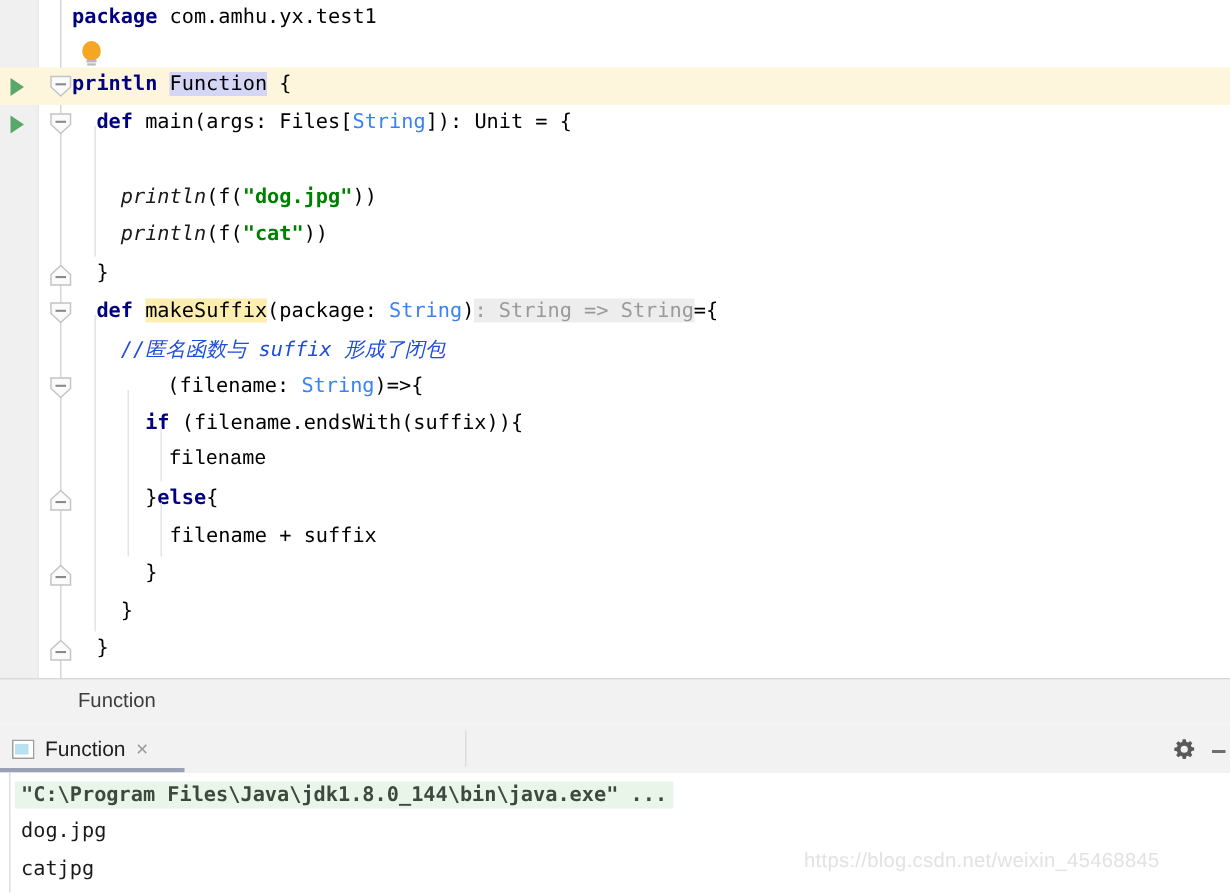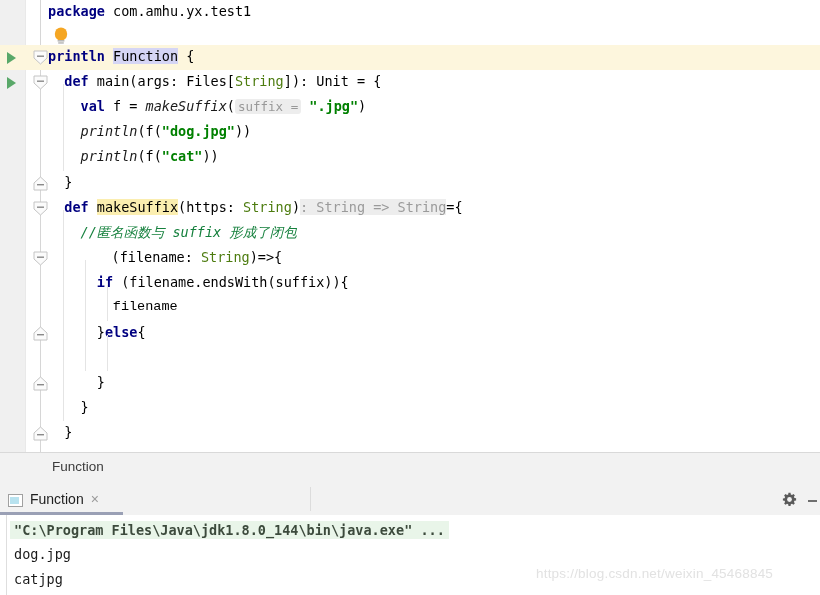--- a/index.html
+++ b/index.html
@@ -21,24 +21,24 @@
     font-family:"DejaVu Sans Mono","Liberation Mono",monospace;font-size:13.5px;}
 
   .line{position:absolute;left:0;width:820px;height:25px;white-space:pre;}
   .line .txt{position:absolute;top:3px;}
 
   .hl-line{background:#fdf6dd;}
 
   
   .kw{color:#000080;font-weight:bold;}
   .ital{font-style:italic;color:#1a1a1a;}
-  .type{color:#4d7c0f;}
+  .type{color:#3b82f6;}
   .str{color:#008000;font-weight:bold;}
   .plain{color:#000000;}
-  .cmt{color:#15803d;font-style:italic;}
+  .cmt{color:#1d4ed8;font-style:italic;}
   .sel{background:#d5d5f5;}
   .ylw{background:#fbeeb0;}
   .inlay{background:#ededed;color:#999999;border-radius:3px;padding:0 3px;font-size:12.5px;}
   .typehint{background:#ededed;color:#9a9a9a;}
 
   
   .run-arrow{position:absolute;left:7px;width:0;height:0;
     border-left:9px solid #59a869;border-top:6px solid transparent;border-bottom:6px solid transparent;}
   
   .fold{position:absolute;left:33px;width:15px;height:15px;}
@@ -94,30 +94,30 @@
         <rect x="5.6" y="14" width="6.8" height="1.6" fill="#b8b8b8"></rect>
         <rect x="6.2" y="16.2" width="5.6" height="1.5" fill="#b8b8b8"></rect>
       </svg>
     </div>
 
     <div class="code-layer" id="code-layer">
         <div class="line" style="top: 0px;"><span class="txt" style="left: 48px;"><span class="kw">package </span><span class="plain">com.amhu.yx.test1</span></span></div>
         <div class="line" style="top: 25px;"><span class="txt" style="left: 48px;"></span></div>
         <div class="line hl-line" style="top: 45px;"><span class="txt" style="left: 48px;"><span class="kw">println </span><span class="sel">Function</span><span class="plain"> {</span></span></div>
         <div class="line" style="top: 70px;"><span class="txt" style="left: 48px;"><span class="kw">  def </span><span class="plain">main(args: </span><span class="plain">Files</span><span class="plain">[</span><span class="type">String</span><span class="plain">]): Unit = {</span></span></div>
-        <div class="line" style="top: 95px;"><span class="txt" style="left: 48px;"><span class="kw">    val </span><span class="plain">f = </span><span class="ital">makeSuffix</span><span class="plain">(</span><span class="inlay">suffix =</span><span class="plain"> </span><span class="str">".jpg"</span><span class="plain">)</span></span></div>
         <div class="line" style="top: 120px;"><span class="txt" style="left: 48px;"><span class="plain">    </span><span class="ital">println</span><span class="plain">(f(</span><span class="str">"dog.jpg"</span><span class="plain">))</span></span></div>
         <div class="line" style="top: 145px;"><span class="txt" style="left: 48px;"><span class="plain">    </span><span class="ital">println</span><span class="plain">(f(</span><span class="str">"cat"</span><span class="plain">))</span></span></div>
         <div class="line" style="top: 171px;"><span class="txt" style="left: 48px;"><span class="plain">  }</span></span></div>
-        <div class="line" style="top: 196px;"><span class="txt" style="left: 48px;"><span class="kw">  def </span><span class="ylw">makeSuffix</span><span class="plain">(https: </span><span class="type">String</span><span class="plain">)</span><span class="typehint">: String =&gt; String</span><span class="plain">={</span></span></div>
+        <div class="line" style="top: 196px;"><span class="txt" style="left: 48px;"><span class="kw">  def </span><span class="ylw">makeSuffix</span><span class="plain">(package: </span><span class="type">String</span><span class="plain">)</span><span class="typehint">: String =&gt; String</span><span class="plain">={</span></span></div>
         <div class="line" style="top: 221px;"><span class="txt" style="left: 48px;"><span class="cmt">    //匿名函数与 suffix 形成了闭包</span></span></div>
         <div class="line" style="top: 246px; margin-left: 31px;"><span class="txt" style="left: 48px;"><span class="plain">    (filename: </span><span class="type">String</span><span class="plain">)=&gt;{</span></span></div>
         <div class="line" style="top: 271px;"><span class="txt" style="left: 48px;"><span class="kw">      if </span><span class="plain">(filename.endsWith(suffix)){</span></span></div>
         <div class="line" style="top: 296px; font-family: Liberation Mono, monospace;"><span class="txt" style="left: 48px;"><span class="plain">        filename</span></span></div>
         <div class="line" style="top: 321px;"><span class="txt" style="left: 48px;"><span class="plain">      }</span><span class="kw">else</span><span class="plain">{</span></span></div>
+        <div class="line" style="top: 346px;"><span class="txt" style="left: 48px;"><span class="plain">        filename + suffix</span></span></div>
         <div class="line" style="top: 371px;"><span class="txt" style="left: 48px;"><span class="plain">      }</span></span></div>
         <div class="line" style="top: 396px;"><span class="txt" style="left: 48px;"><span class="plain">    }</span></span></div>
         <div class="line" style="top: 421px;"><span class="txt" style="left: 48px;"><span class="plain">  }</span></span></div>
       </div>
     <div id="indent-guides">
         <div class="iguide" style="left: 63px; top: 84px; height: 87px;"></div>
         <div class="iguide" style="left: 63px; top: 210px; height: 211px;"></div>
         <div class="iguide" style="left: 85px; top: 260px; height: 111px;"></div>
         <div class="iguide" style="left: 107px; top: 285px; height: 36px;"></div>
         <div class="iguide" style="left: 107px; top: 335px; height: 36px;"></div>

